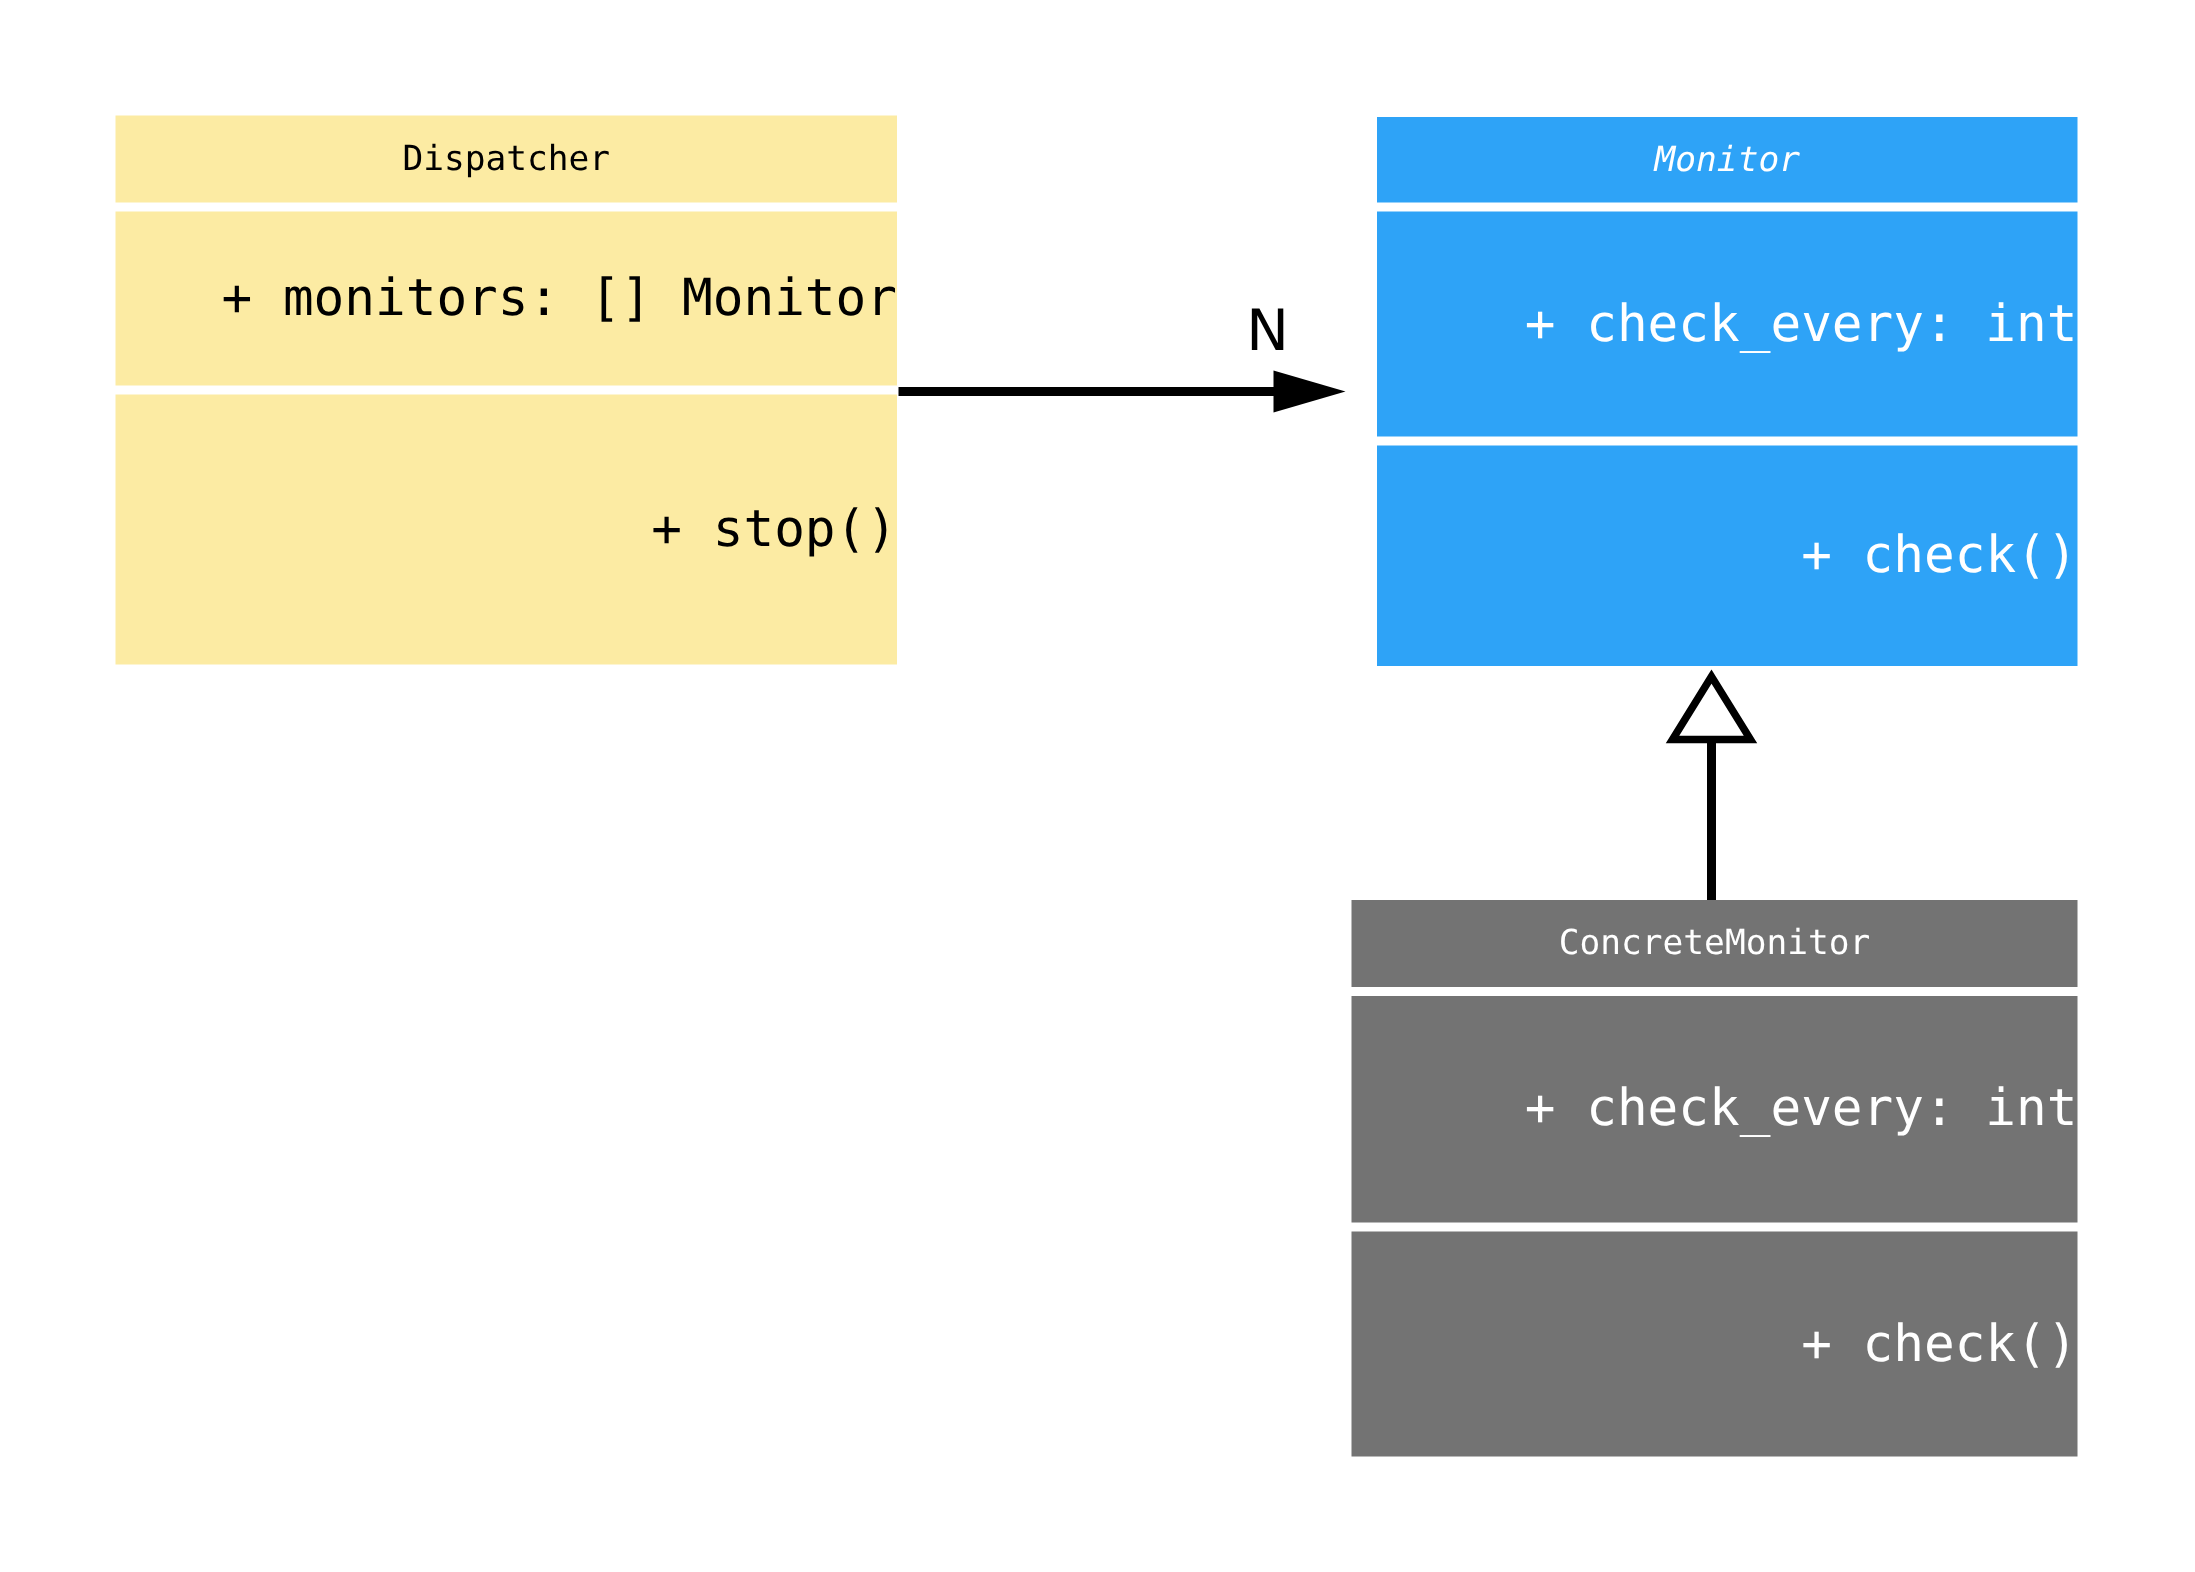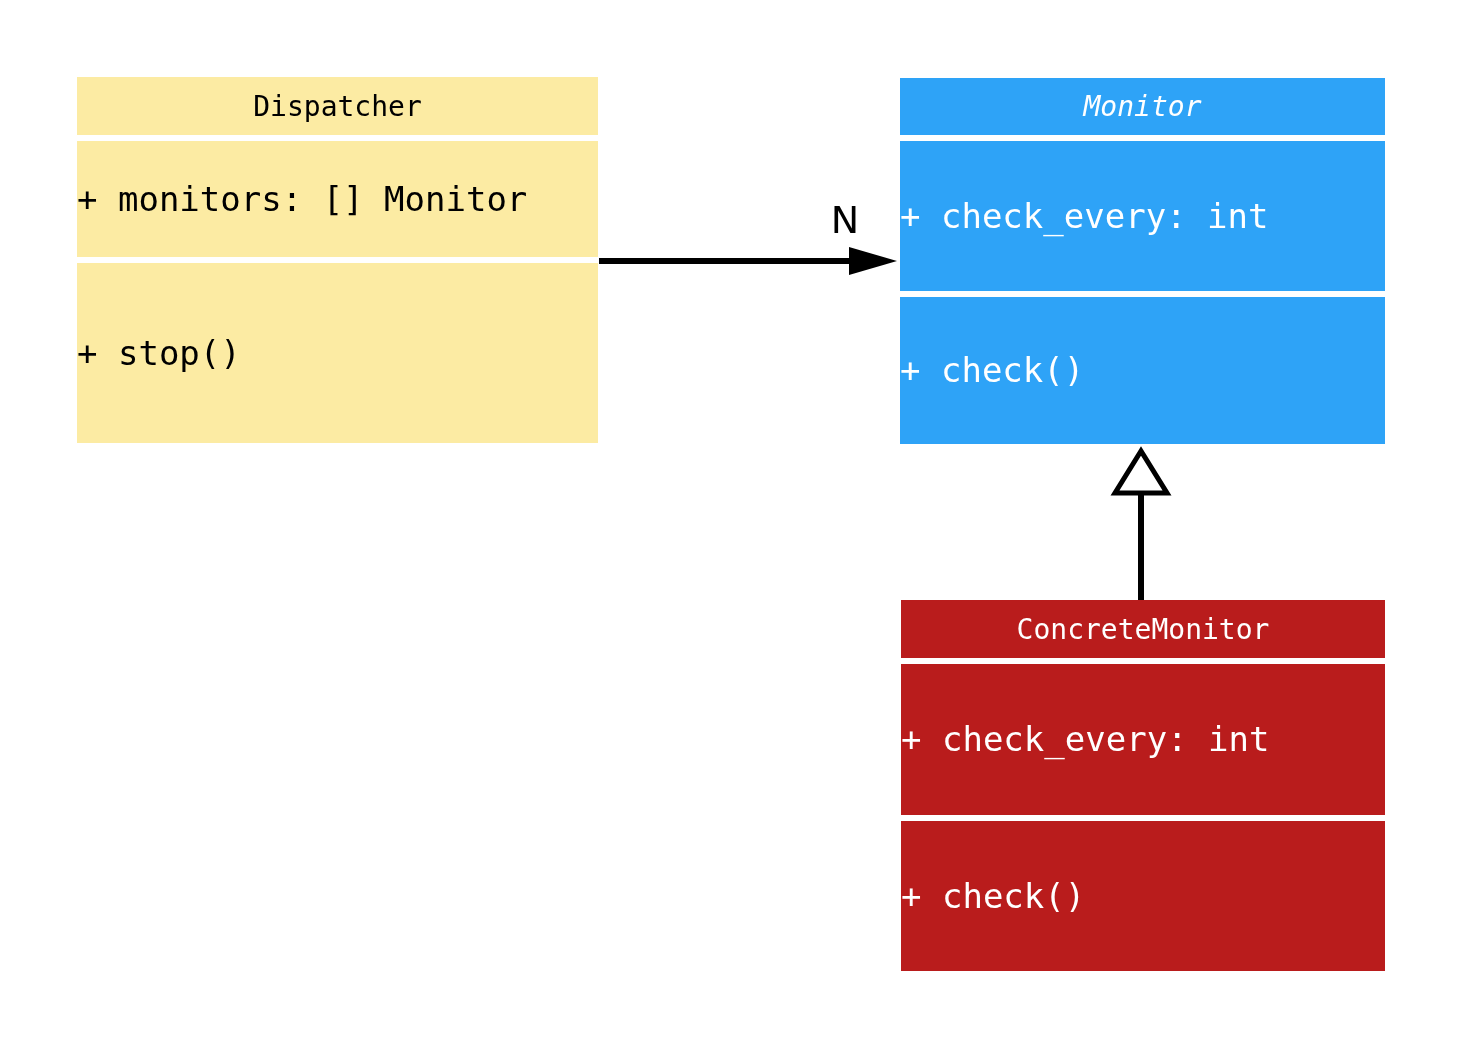--- a/index.html
+++ b/index.html
@@ -18,32 +18,33 @@
     gap:6px;
   }
   .sec{
     box-sizing:border-box;
     display:flex;
     flex-direction:column;
     justify-content:center;
   }
   .sec.header{
     align-items:center;
-    font-size:28px;
+    font-size:23px;
   }
   .sec.body{
     font-size:34px;
+    align-items:flex-end;
   }
   .sec.body .line{
     line-height:35px;
     white-space:pre;
   }
   .fill-yellow{background:#FCEBA3;color:#000000;}
-  .fill-blue{background:#2EA3F7;color:#ffffff;}
-  .fill-lightblue{background:#b91c1c;color:#ffffff;}
+  .fill-blue{background:#2EA3F7;color:#ffffff;margin-left:18px;}
+  .fill-lightblue{background:#737373;color:#ffffff;}
   .italic{font-style:italic;}
   .connector-layer{
     position:absolute;
     left:0;top:0;
     width:1463px;height:1048px;
     pointer-events:none;
   }
   .edge-label{
     position:absolute;
     left:820px;

